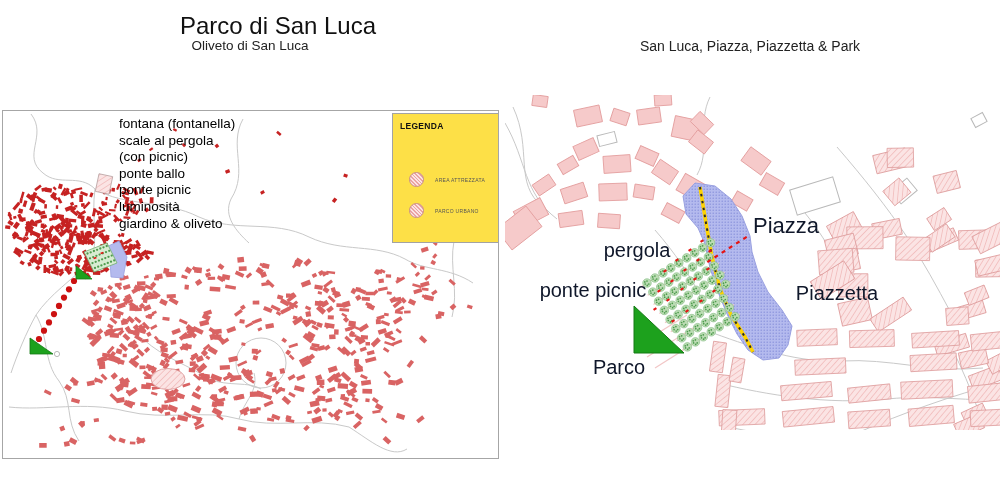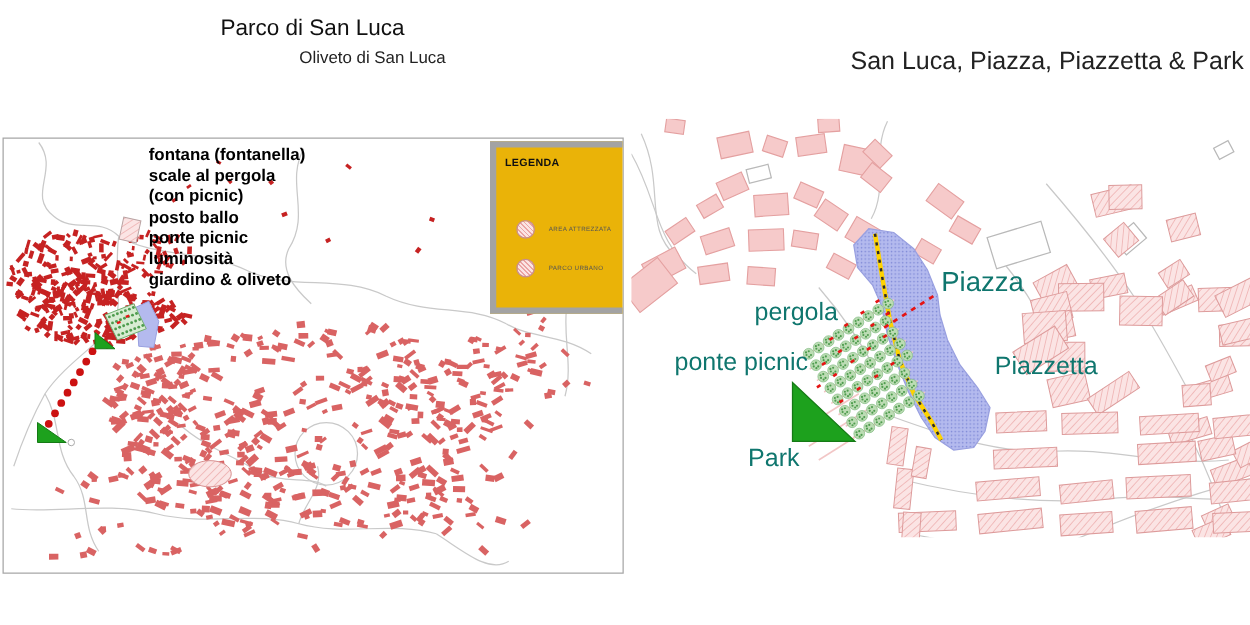--- a/index.html
+++ b/index.html
@@ -1,48 +1,48 @@
 <!DOCTYPE html>
 <html><head>
 <meta charset="utf-8">
 <style>
   html,body{margin:0;padding:0;background:#ffffff;}
   body{width:1000px;height:500px;overflow:hidden;position:relative;
        font-family:"Liberation Sans",sans-serif;color:#000;}
   .canvas{position:absolute;inset:0;background:#fff;}
 
   .title-main{position:absolute;left:0;top:12px;width:500px;text-align:center;
-              font-size:18px;color:#111;}
+              font-size:24px;color:#111;padding-left:28px;}
   .title-sub{position:absolute;left:0;top:38px;width:500px;text-align:center;
-             font-size:13.5px;color:#222;margin-left:48px;}
-  .title-right{position:absolute;left:505px;top:38px;width:490px;text-align:right;
-               font-size:20px;color:#222;}
+             font-size:13.5px;color:#222;}
+  .title-right{position:absolute;left:505px;top:38px;width:490px;text-align:center;
+               font-size:14px;color:#222;}
 
   .map-left{position:absolute;left:2px;top:110px;width:495px;height:347px;
             border:1px solid #a6a6a6;background:#fff;overflow:hidden;}
   .map-left svg{position:absolute;left:0;top:0;}
 
   .annotations{position:absolute;left:116px;top:5px;font-size:13.5px;
-               line-height:16.6px;color:#000;white-space:nowrap;font-weight:bold;}
+               line-height:16.6px;color:#000;white-space:nowrap;}
 
   .legend{position:absolute;left:389px;top:2px;width:106px;height:128px;
-          background:#eab308;border:5px solid #a3a3a3;padding-left:48px;}
+          background:#fde047;border:1px solid #a3a3a3;padding-left:48px;}
   .legend-title{position:absolute;left:7px;top:7px;font-size:8.5px;font-weight:bold;
                 letter-spacing:.3px;color:#111;}
   #legend-items{position:absolute;left:16px;top:58px;display:flex;
                 flex-direction:column;gap:16px;}
   .legend-row{display:flex;align-items:center;gap:11px;}
   .legend-symbol{width:13px;height:13px;border-radius:50%;border:1px solid #c98f8f;
      background:repeating-linear-gradient(45deg,#fbe4e4 0 1.6px,#eba4a4 1.6px 2.6px);}
   .legend-label{font-size:5px;color:#555;letter-spacing:.3px;white-space:nowrap;}
 
   .map-right{position:absolute;left:505px;top:95px;width:495px;height:335px;
              overflow:hidden;}
   .map-right svg{position:absolute;left:0;top:0;}
-  .map-label{position:absolute;transform:translateX(-50%);color:#0f766e;
+  .map-label{position:absolute;transform:translateX(-50%);color:#0f172a;
              white-space:nowrap;}
 </style>
 </head>
 <body>
 
 <div class="canvas">
 
   <div class="title-main">Parco di San Luca</div>
   <div class="title-sub">Oliveto di San Luca</div>
   <div class="title-right">San Luca, Piazza, Piazzetta &amp; Park</div>
@@ -990,21 +990,21 @@
           <circle cx="36.0" cy="228.0" r="3.1" fill="#cc1111"></circle>
         </g>
         <polygon points="73,155 73,168 89,168" fill="#1da11d" stroke="#157a15" stroke-width="0.8"></polygon>
         <polygon points="27,227 27,243 50,243" fill="#1da11d" stroke="#157a15" stroke-width="0.8"></polygon>
         <circle cx="54" cy="243" r="2.6" fill="none" stroke="#aaa" stroke-width="0.8"></circle>
       </svg>
     <div class="annotations" id="annotations">
         <div>fontana (fontanella)</div>
         <div>scale al pergola</div>
         <div>(con picnic)</div>
-        <div>posto ballo</div>
+        <div>ponte ballo</div>
         <div>ponte picnic</div>
         <div>luminosità</div>
         <div>giardino &amp; oliveto</div>
       </div>
     <div class="legend">
       <div class="legend-title">LEGENDA</div>
       <div id="legend-items">
           <div class="legend-row">
             <div class="legend-symbol"></div>
             <div class="legend-label">AREA ATTREZZATA</div>
@@ -1678,17 +1678,17 @@
           <rect x="230.8" y="146.5" width="4.0" height="2.2" transform="rotate(-33.0 232.8 147.6)" fill="#e51414"></rect>
           <rect x="238.0" y="141.9" width="4.0" height="2.2" transform="rotate(-33.0 240.0 143.0)" fill="#e51414"></rect>
         </g>
         <polygon points="129,211 129,258 179,258" fill="#1da11d" stroke="#157a15" stroke-width="1"></polygon>
       </svg>
     <div id="right-labels">
         <div class="map-label" style="left: 132px; top: 144px; font-size: 20px;">pergola</div>
         <div class="map-label" style="left: 88px; top: 184px; font-size: 20px;">ponte picnic</div>
         <div class="map-label" style="left: 281px; top: 118px; font-size: 22px;">Piazza</div>
         <div class="map-label" style="left: 332px; top: 187px; font-size: 20px; text-align: right;">Piazzetta</div>
-        <div class="map-label" style="left: 114px; top: 261px; font-size: 20px;">Park</div>
+        <div class="map-label" style="left: 114px; top: 261px; font-size: 20px;">Parco</div>
       </div>
   </div>
 
 </div>
 
 </body></html>

